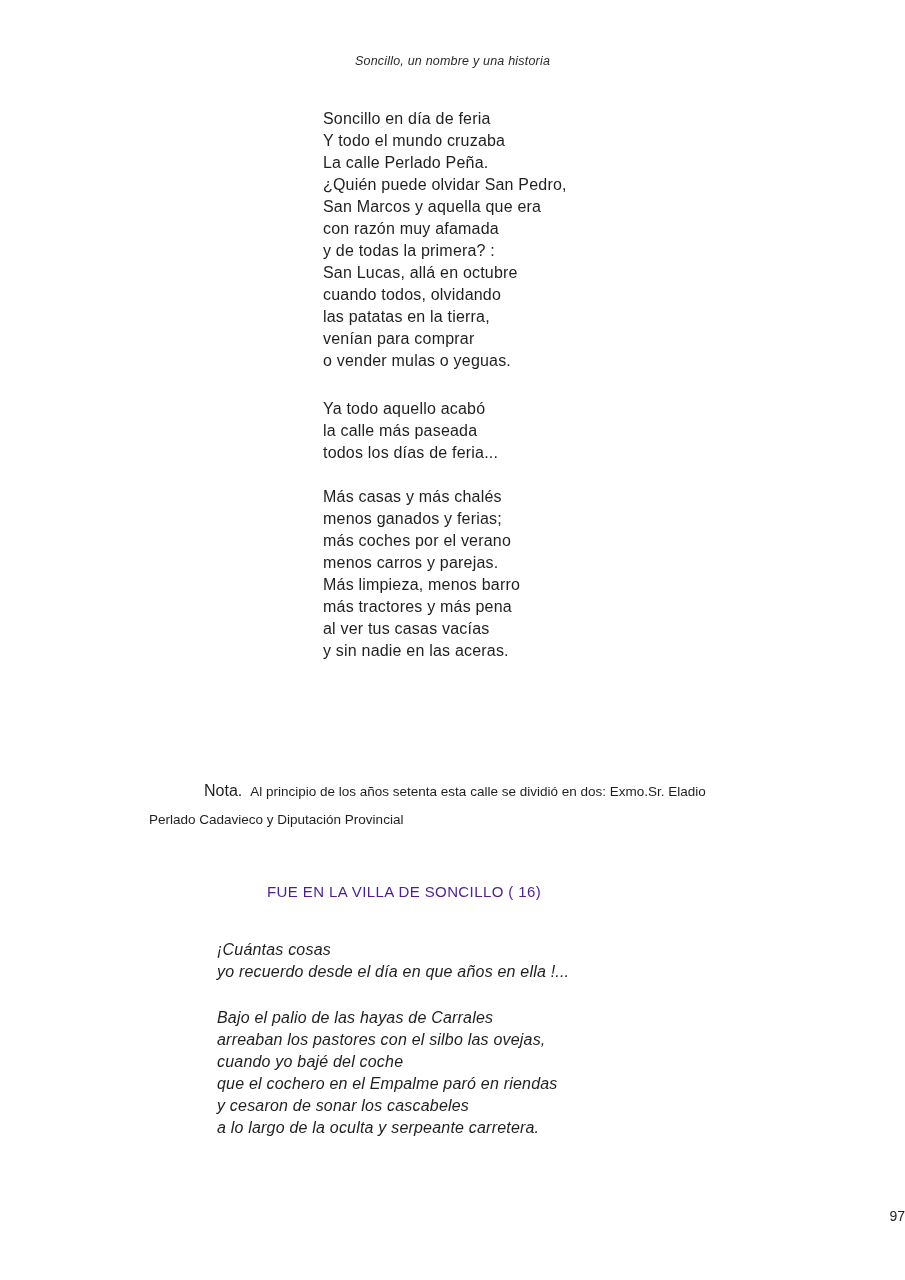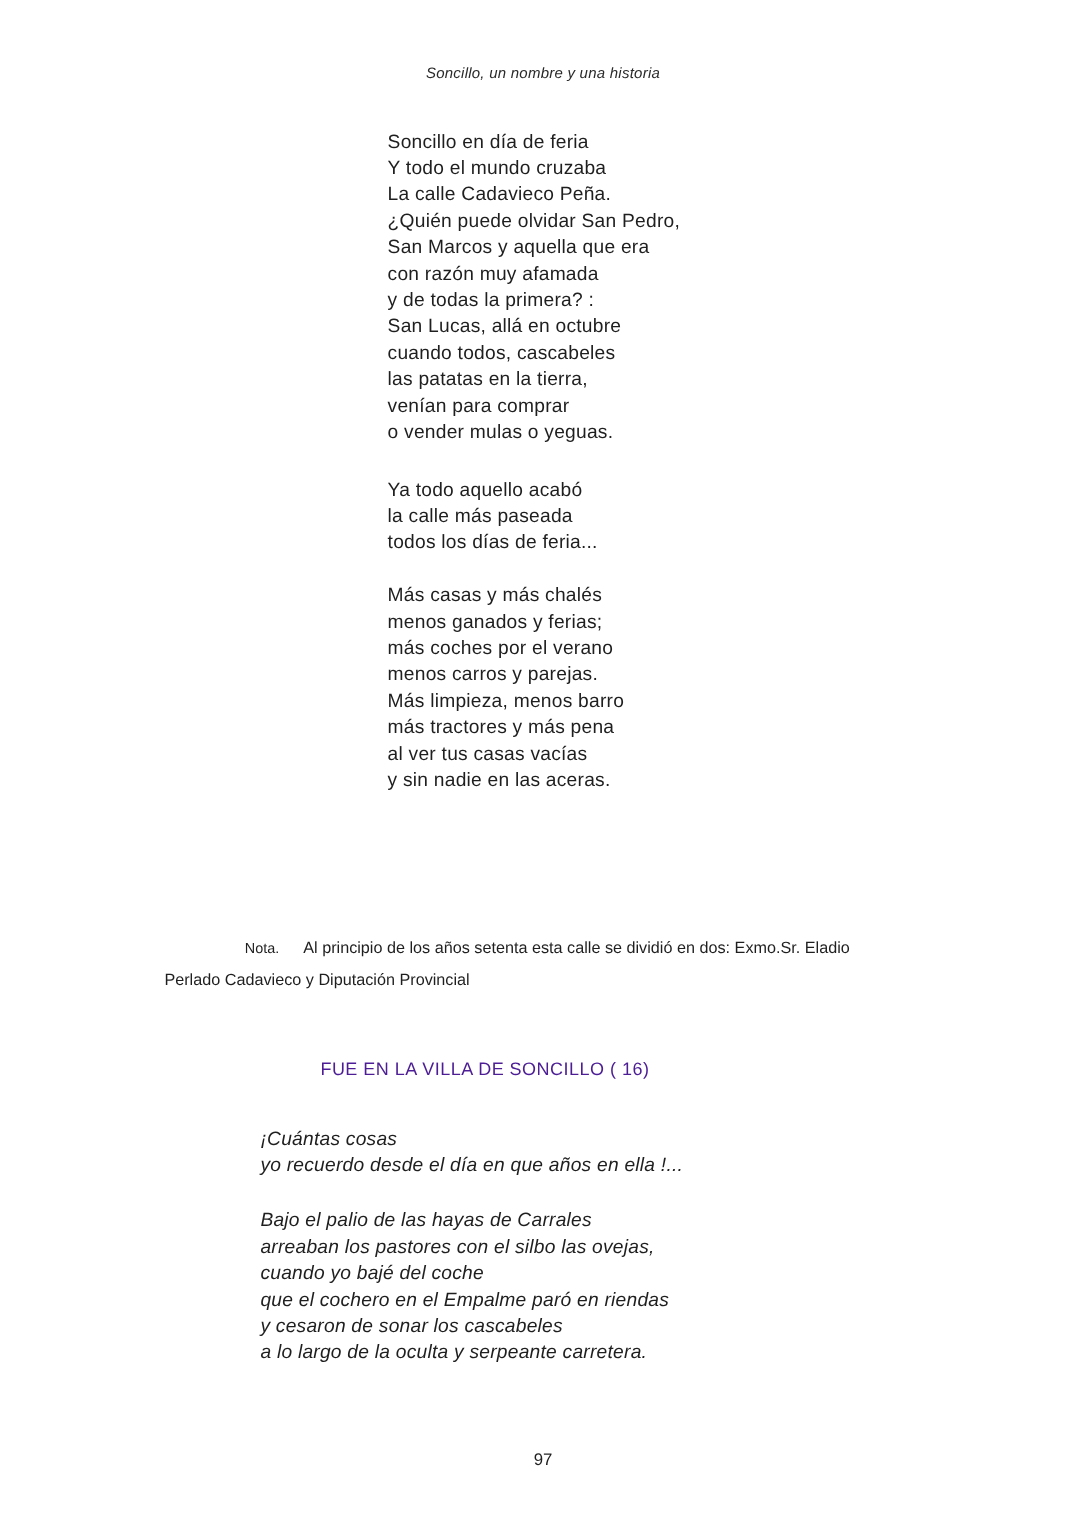--- a/index.html
+++ b/index.html
@@ -46,25 +46,26 @@
     left: 137px;
     top: 782px;
     width: 660px;
     font-size: 13.5px;
     color: #1f1f1f;
   }
   .note-line1 {
     padding-left: 67px;
   }
   .note-label {
-    font-size: 12px;
-    margin-right: 20px;
+    font-size: 16px;
+    margin-right: 8px;
   }
   .note-line2 {
     margin-top: 12px;
+    margin-left: 12px;
   }
   .poem2-title {
     position: absolute;
     left: 267px;
     top: 883px;
     font-size: 15px;
     letter-spacing: 0.4px;
     color: #4c1d95;
   }
   .poem2 {
@@ -72,45 +73,45 @@
     left: 217px;
     top: 939px;
     font-style: italic;
   }
   .poem2 .s2 { margin-top: 24px; }
   .page-number {
     position: absolute;
     top: 1208px;
     left: 0;
     width: 905px;
-    text-align: center;
+    text-align: right;
     font-size: 14px;
     color: #1f1f1f;
   }
 </style>
 </head>
 <body>
 
 <div class="page">
 
   <div class="running-header">Soncillo, un nombre y una historia</div>
 
   <div class="poem poem1">
     <div class="stanza s1">
       <div class="line">Soncillo en día de feria</div>
       <div class="line">Y todo el mundo cruzaba</div>
-      <div class="line">La calle Cadavieco Peña.</div>
+      <div class="line">La calle Perlado Peña.</div>
     </div>
     <div class="stanza s2">
       <div class="line">¿Quién puede olvidar San Pedro,</div>
       <div class="line">San Marcos y aquella que era</div>
       <div class="line">con razón muy afamada</div>
       <div class="line">y de todas la primera? :</div>
       <div class="line">San Lucas, allá en octubre</div>
-      <div class="line">cuando todos, cascabeles</div>
+      <div class="line">cuando todos, olvidando</div>
       <div class="line">las patatas en la tierra,</div>
       <div class="line">venían para comprar</div>
       <div class="line">o vender mulas o yeguas.</div>
     </div>
     <div class="stanza s3">
       <div class="line">Ya todo aquello acabó</div>
       <div class="line">la calle más paseada</div>
       <div class="line">todos los días de feria...</div>
     </div>
     <div class="stanza s4">

